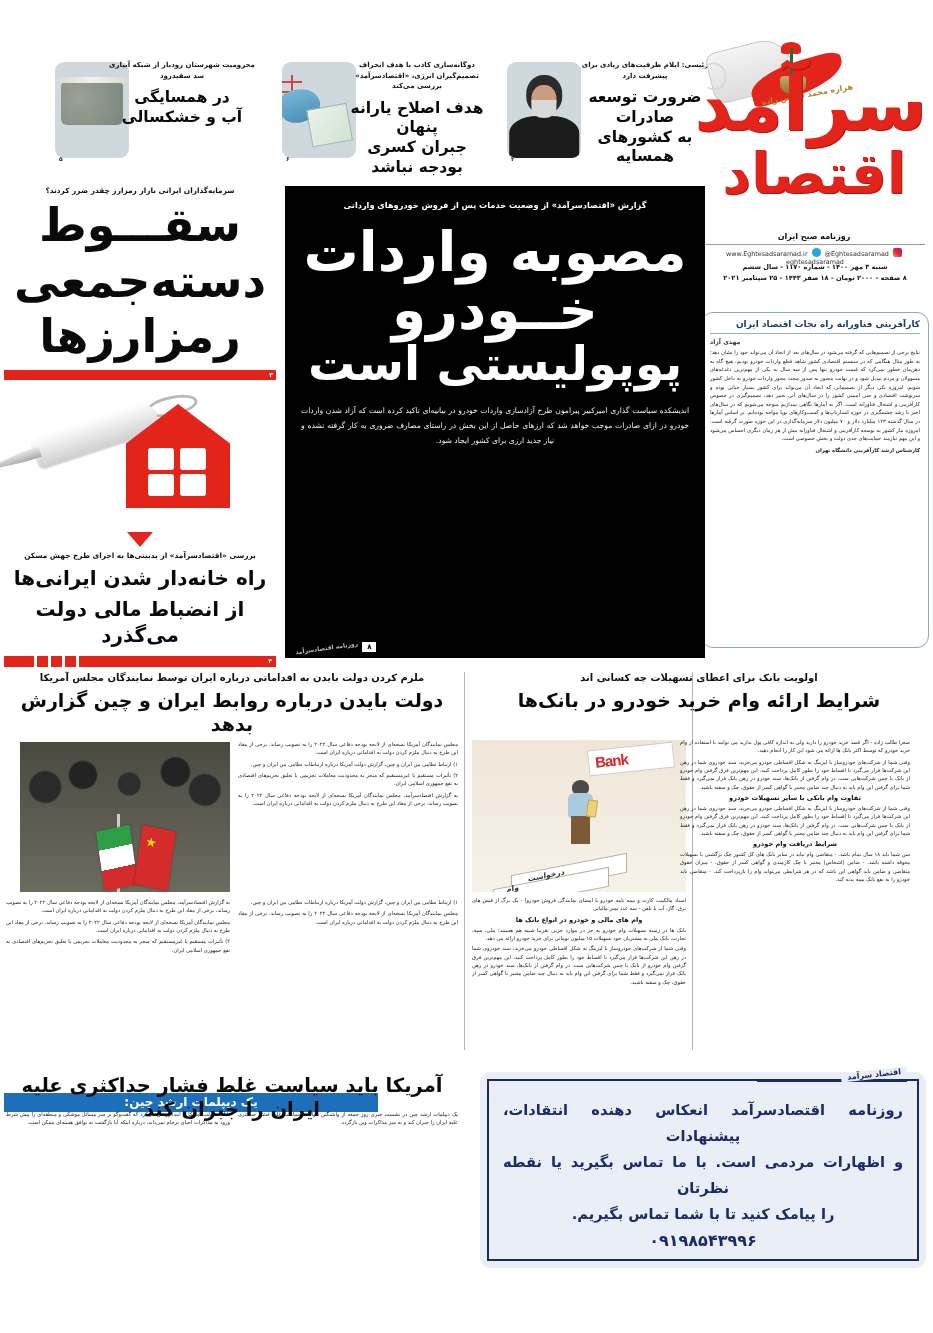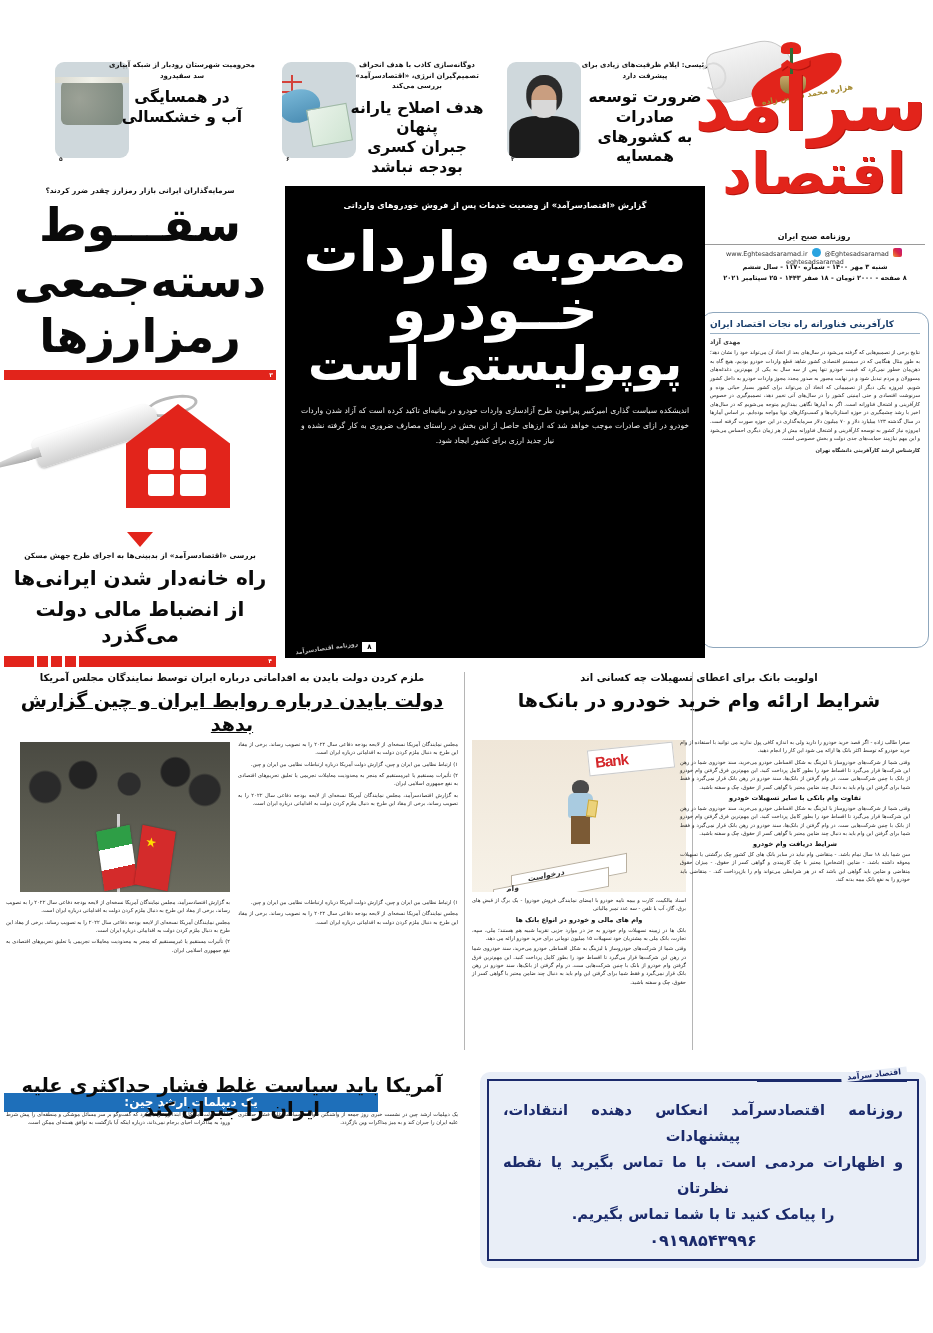--- a/index.html
+++ b/index.html
@@ -102,21 +102,21 @@
     vertical-align:-1px; margin:0 2px;}
   .ic.tg{ background:#2aa3e0; border-radius:50%;}
   .ic.ig{ background:linear-gradient(45deg,#f09433,#dc2743,#bc1888);}
   .issue{ position:absolute; right:4px; top:226px; width:228px; text-align:center;
     font-size:6.6px; color:#111; font-weight:bold; line-height:1.6;}
   .mast-rule{ position:absolute; right:8px; top:208px; width:220px; height:1px; background:#9a9a9a;}
 
   
   .edbox{ position:absolute; right:4px; top:312px; width:228px; height:336px;
     border:1px solid #8fa7bd; border-radius:12px; padding:6px 8px; background:#fff;}
-  .edbox .ttl{ font-size:9px; font-weight:bold; color:#1b3f6b; text-align:left;
+  .edbox .ttl{ font-size:9px; font-weight:bold; color:#1b3f6b; text-align:right;
     border-bottom:1px solid #9bb2c6; padding-bottom:4px; }
   .edbox .auth{ font-size:6.2px; color:#333; text-align:left; margin:4px 0 3px; font-weight:bold;}
   .edbox .bd{ font-size:5.2px; line-height:1.66; text-align:justify; text-align-last:right; color:#1a1a1a;}
   .edbox .end{ font-weight:bold; }
 
   
   .leftcol{ position:absolute; left:4px; top:186px; width:272px; }
   .lc-kick{ font-size:7.4px; font-weight:bold; text-align:center; color:#111;}
   .lc-h{ font-size:46px; font-weight:bold; line-height:1.08; text-align:center; color:#0a0a0a; margin-top:6px;}
   .redbar{ height:10px; background:#e2241b; margin-top:8px; position:relative;}
@@ -379,21 +379,21 @@
 
   <div class="abs" style="left:472px; top:896px; width:214px;">
     <div class="micro">اسناد مالکیت، کارت و بیمه نامه خودرو با امضای نمایندگی فروش خودرو) - یک برگ از قبض های برق، گاز، آب یا تلفن - سه عدد تمبر مالیاتی</div>
     <div class="subhead">وام های مالی و خودرو در انواع بانک ها</div>
     <div class="micro">بانک ها در زمینه تسهیلات وام خودرو به جز در موارد جزیی تقریبا شبیه هم هستند؛ ملی، سپه، تجارت، بانک ملی به مشتریان خود تسهیلات ۱۵ میلیون تومانی برای خرید خودرو ارائه می دهد.</div>
     <div class="micro" style="margin-top:2px;">وقتی شما از شرکت‌های خودروساز با لیزینگ به شکل اقساطی خودرو می‌خرید، سند خودروی شما در رهن این شرکت‌ها قرار می‌گیرد تا اقساط خود را بطور کامل پرداخت کنید. این مهم‌ترین فرق گرفتن وام خودرو از بانک با چنین شرکت‌هایی ست. در وام گرفتن از بانک‌ها، سند خودرو در رهن بانک قرار نمی‌گیرد و فقط شما برای گرفتن این وام باید به دنبال چند ضامن معتبر با گواهی کسر از حقوق، چک و سفته باشید.</div>
   </div>
 
   <div class="art" style="left:6px; top:672px; width:452px;">
     <div class="k">ملزم کردن دولت بایدن به اقداماتی درباره ایران توسط نمایندگان مجلس آمریکا</div>
-    <div class="h" style="font-size:19px;text-decoration:underline;">دولت بایدن درباره روابط ایران و چین گزارش بدهد</div>
+    <div class="h" style="font-size:19px;">دولت بایدن درباره روابط ایران و چین گزارش بدهد</div>
   </div>
 
   <div class="photo-flags" style="position:absolute; left:20px; top:742px; width:210px; height:150px;">
     <div class="crowd"></div>
     <div class="poles"></div>
     <div class="flagI"></div>
     <div class="flagC"></div>
   </div>
 
   <div class="abs" style="left:238px; top:740px; width:220px;">

